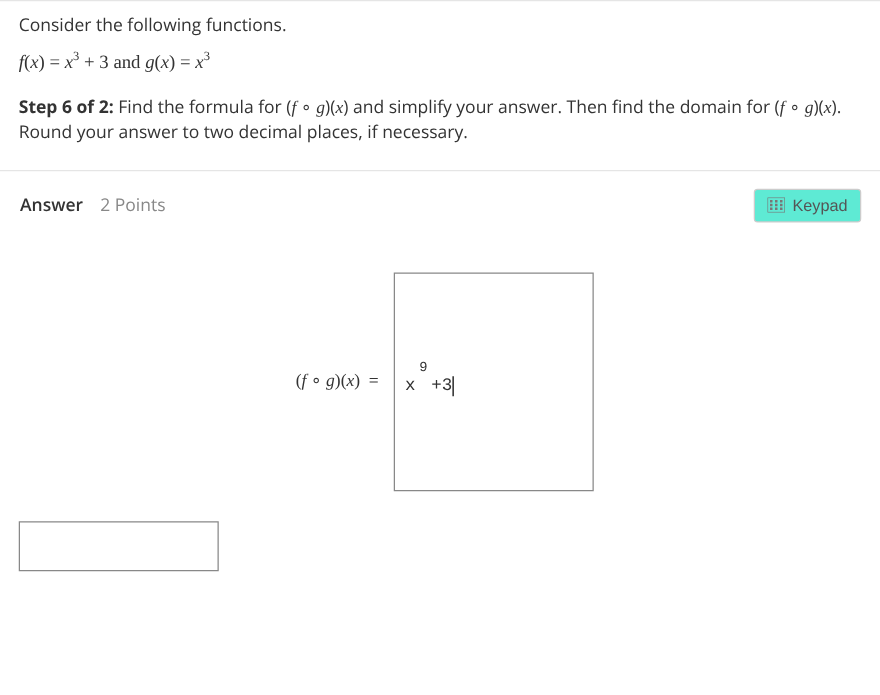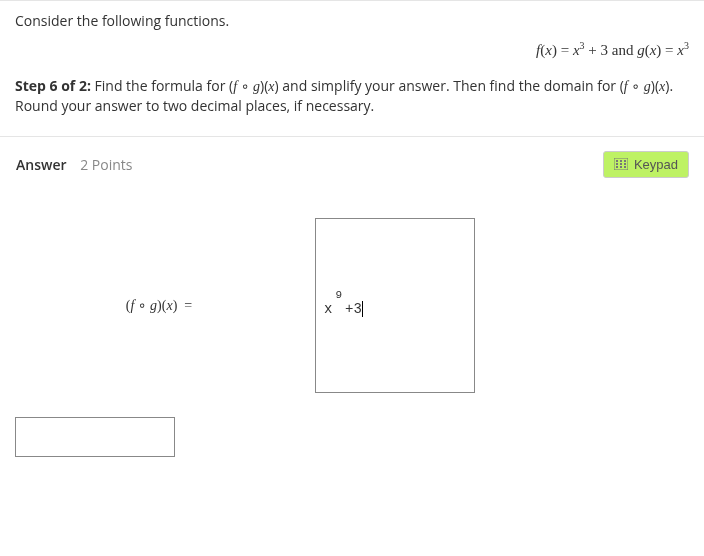--- a/index.html
+++ b/index.html
@@ -11,21 +11,21 @@
     height: 556px;
     background: #fff;
   }
   .question-area {
     padding: 10px 15px 20px 15px;
     border-top: 1px solid #e5e5e5;
     border-bottom: 1px solid #e5e5e5;
   }
   .intro { margin-bottom: 2px; }
   .formula-display {
-    text-align: right;
+    text-align: left;
     font-family: Georgia, "Times New Roman", serif;
     font-style: italic;
     font-size: 15px;
     margin: 10px 0 18px 0;
   }
   .sup { font-size: 10px; vertical-align: super; font-style: normal; }
   .upright { font-style: normal; }
   .step { margin-top: 6px; line-height: 1.35; }
   .answer-bar {
     display: flex;
@@ -33,35 +33,35 @@
     align-items: center;
     padding: 14px 15px 10px 16px;
   }
   .answer-label { font-weight: 600; color: #333; }
   .points { color: #888; margin-left: 10px; font-weight: 400; }
   .keypad-btn {
     display: inline-flex;
     align-items: center;
     gap: 6px;
     border: 1px solid #ccc;
-    background: #bef264;
+    background: #5eead4;
     color: #555;
     padding: 5px 10px;
     border-radius: 3px;
     font-size: 13px;
     cursor: pointer;
   }
   .keypad-icon { width: 14px; height: 12px; display: inline-block; }
   .work-area {
     padding: 30px 15px 0 15px;
   }
   .field-row { display: flex; align-items: center; margin-bottom: 24px; }
   .field-label {
     width: 300px;
-    text-align: center;
+    text-align: right;
     padding-right: 12px;
     font-family: Georgia, "Times New Roman", serif;
     font-size: 14px;
   }
   .field-label .fx { font-style: italic; }
   .answer-box {
     border: 1px solid #888;
     background: #fff;
     position: relative;
     font-family: "Courier New", monospace;

